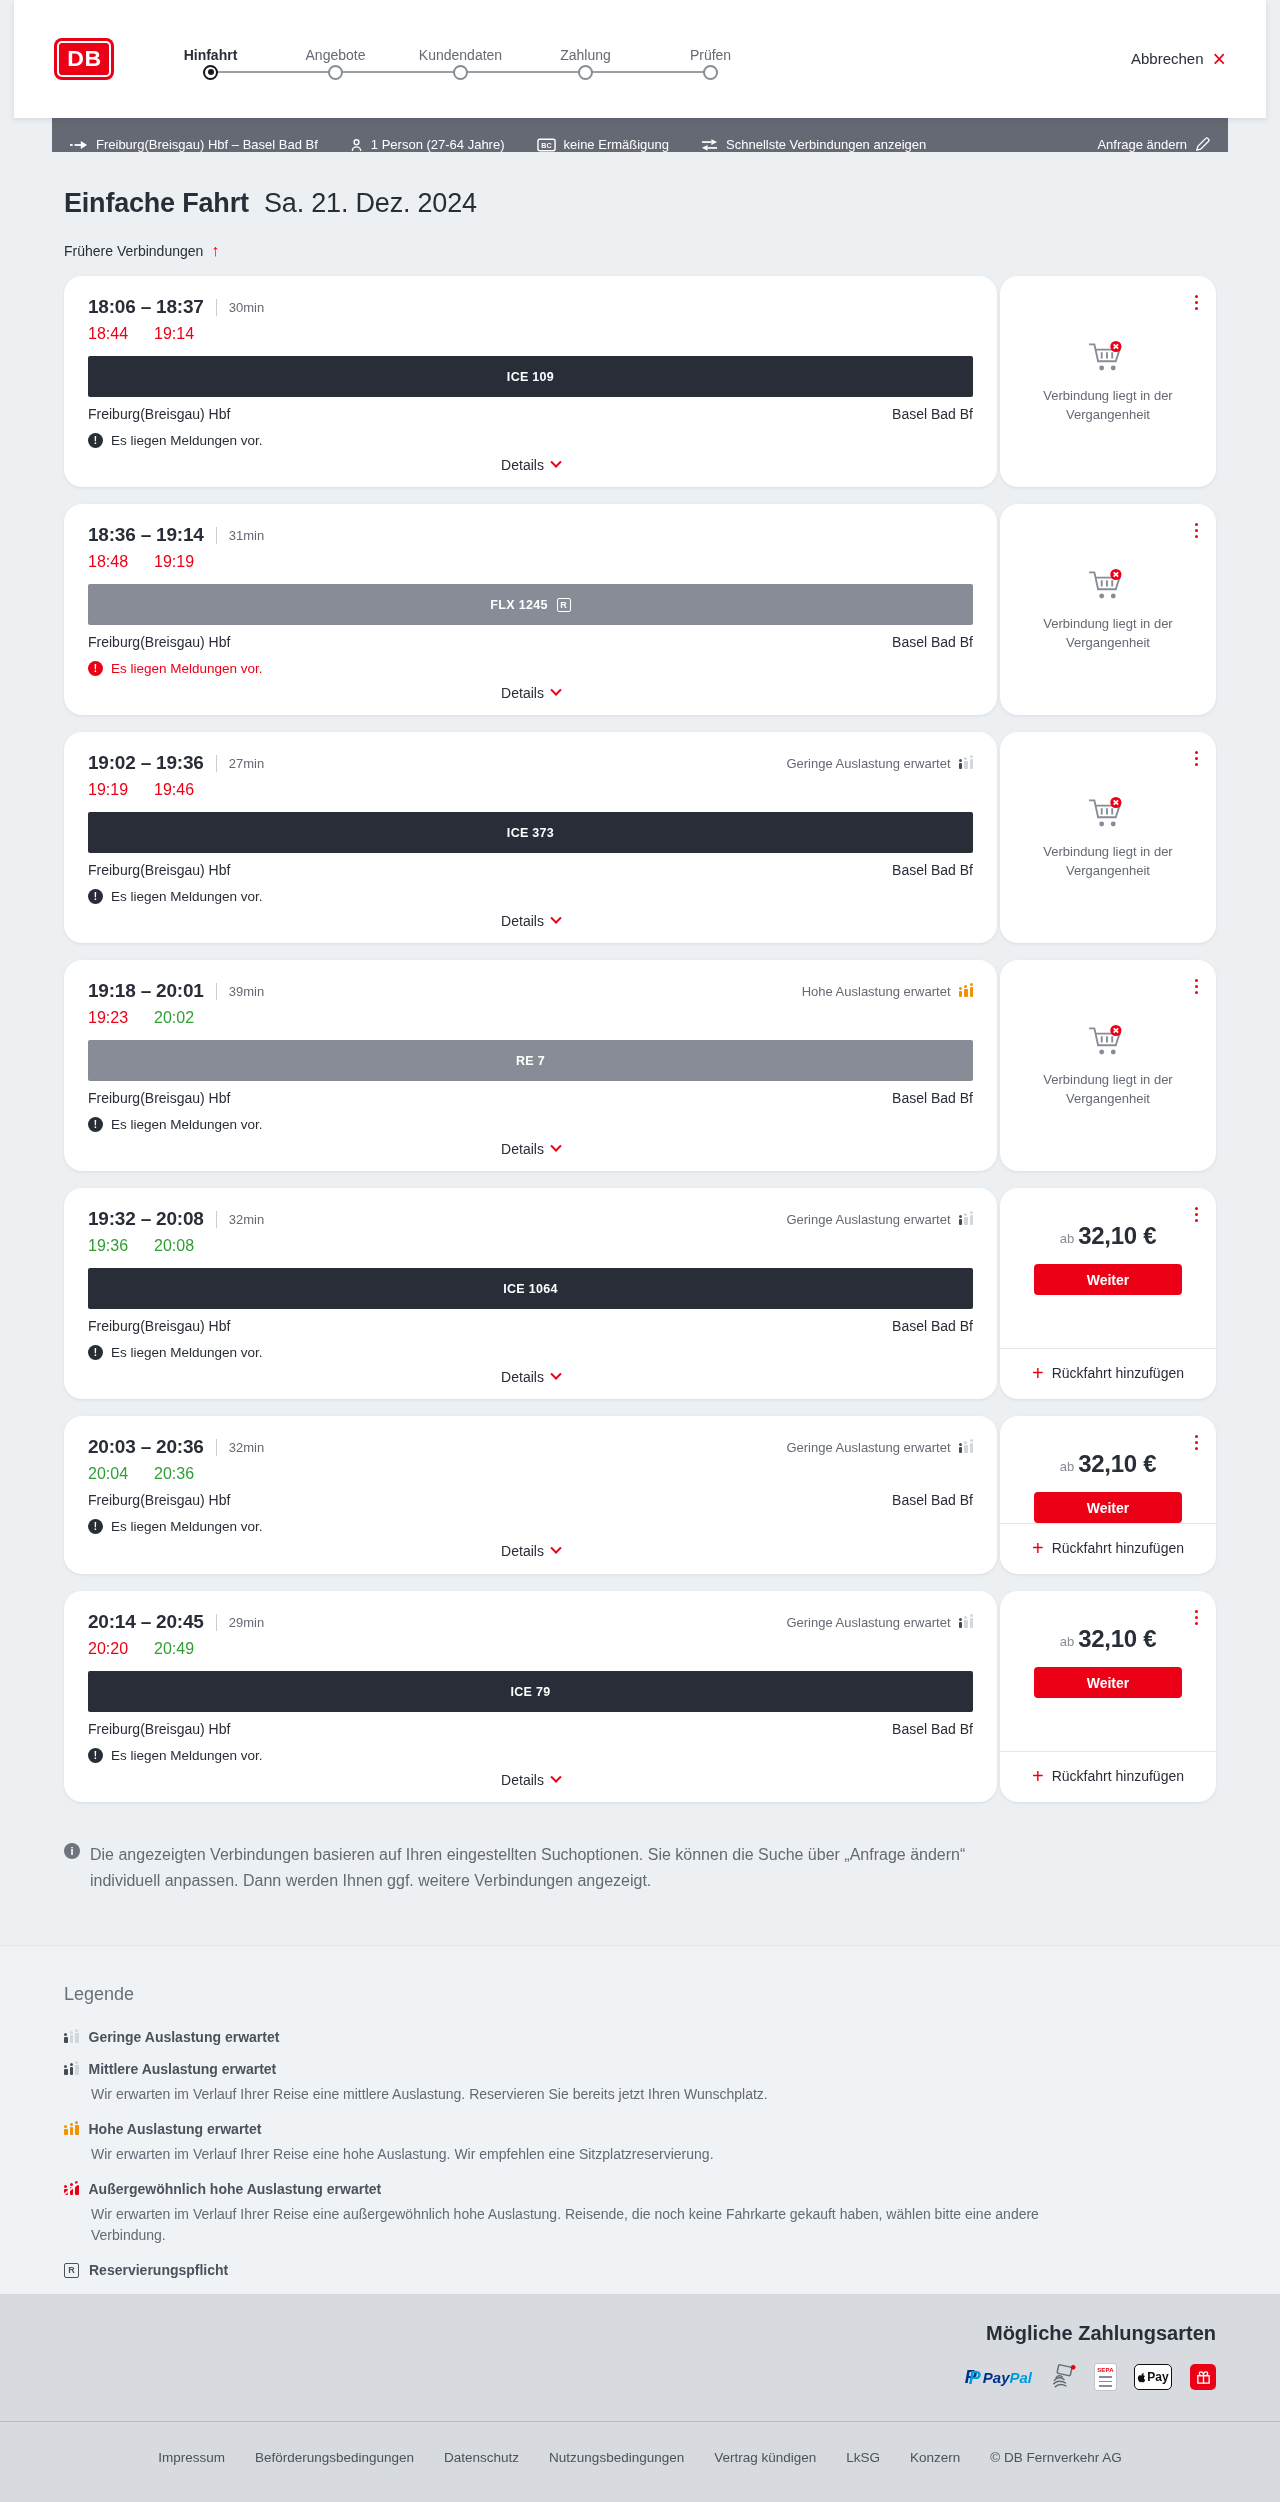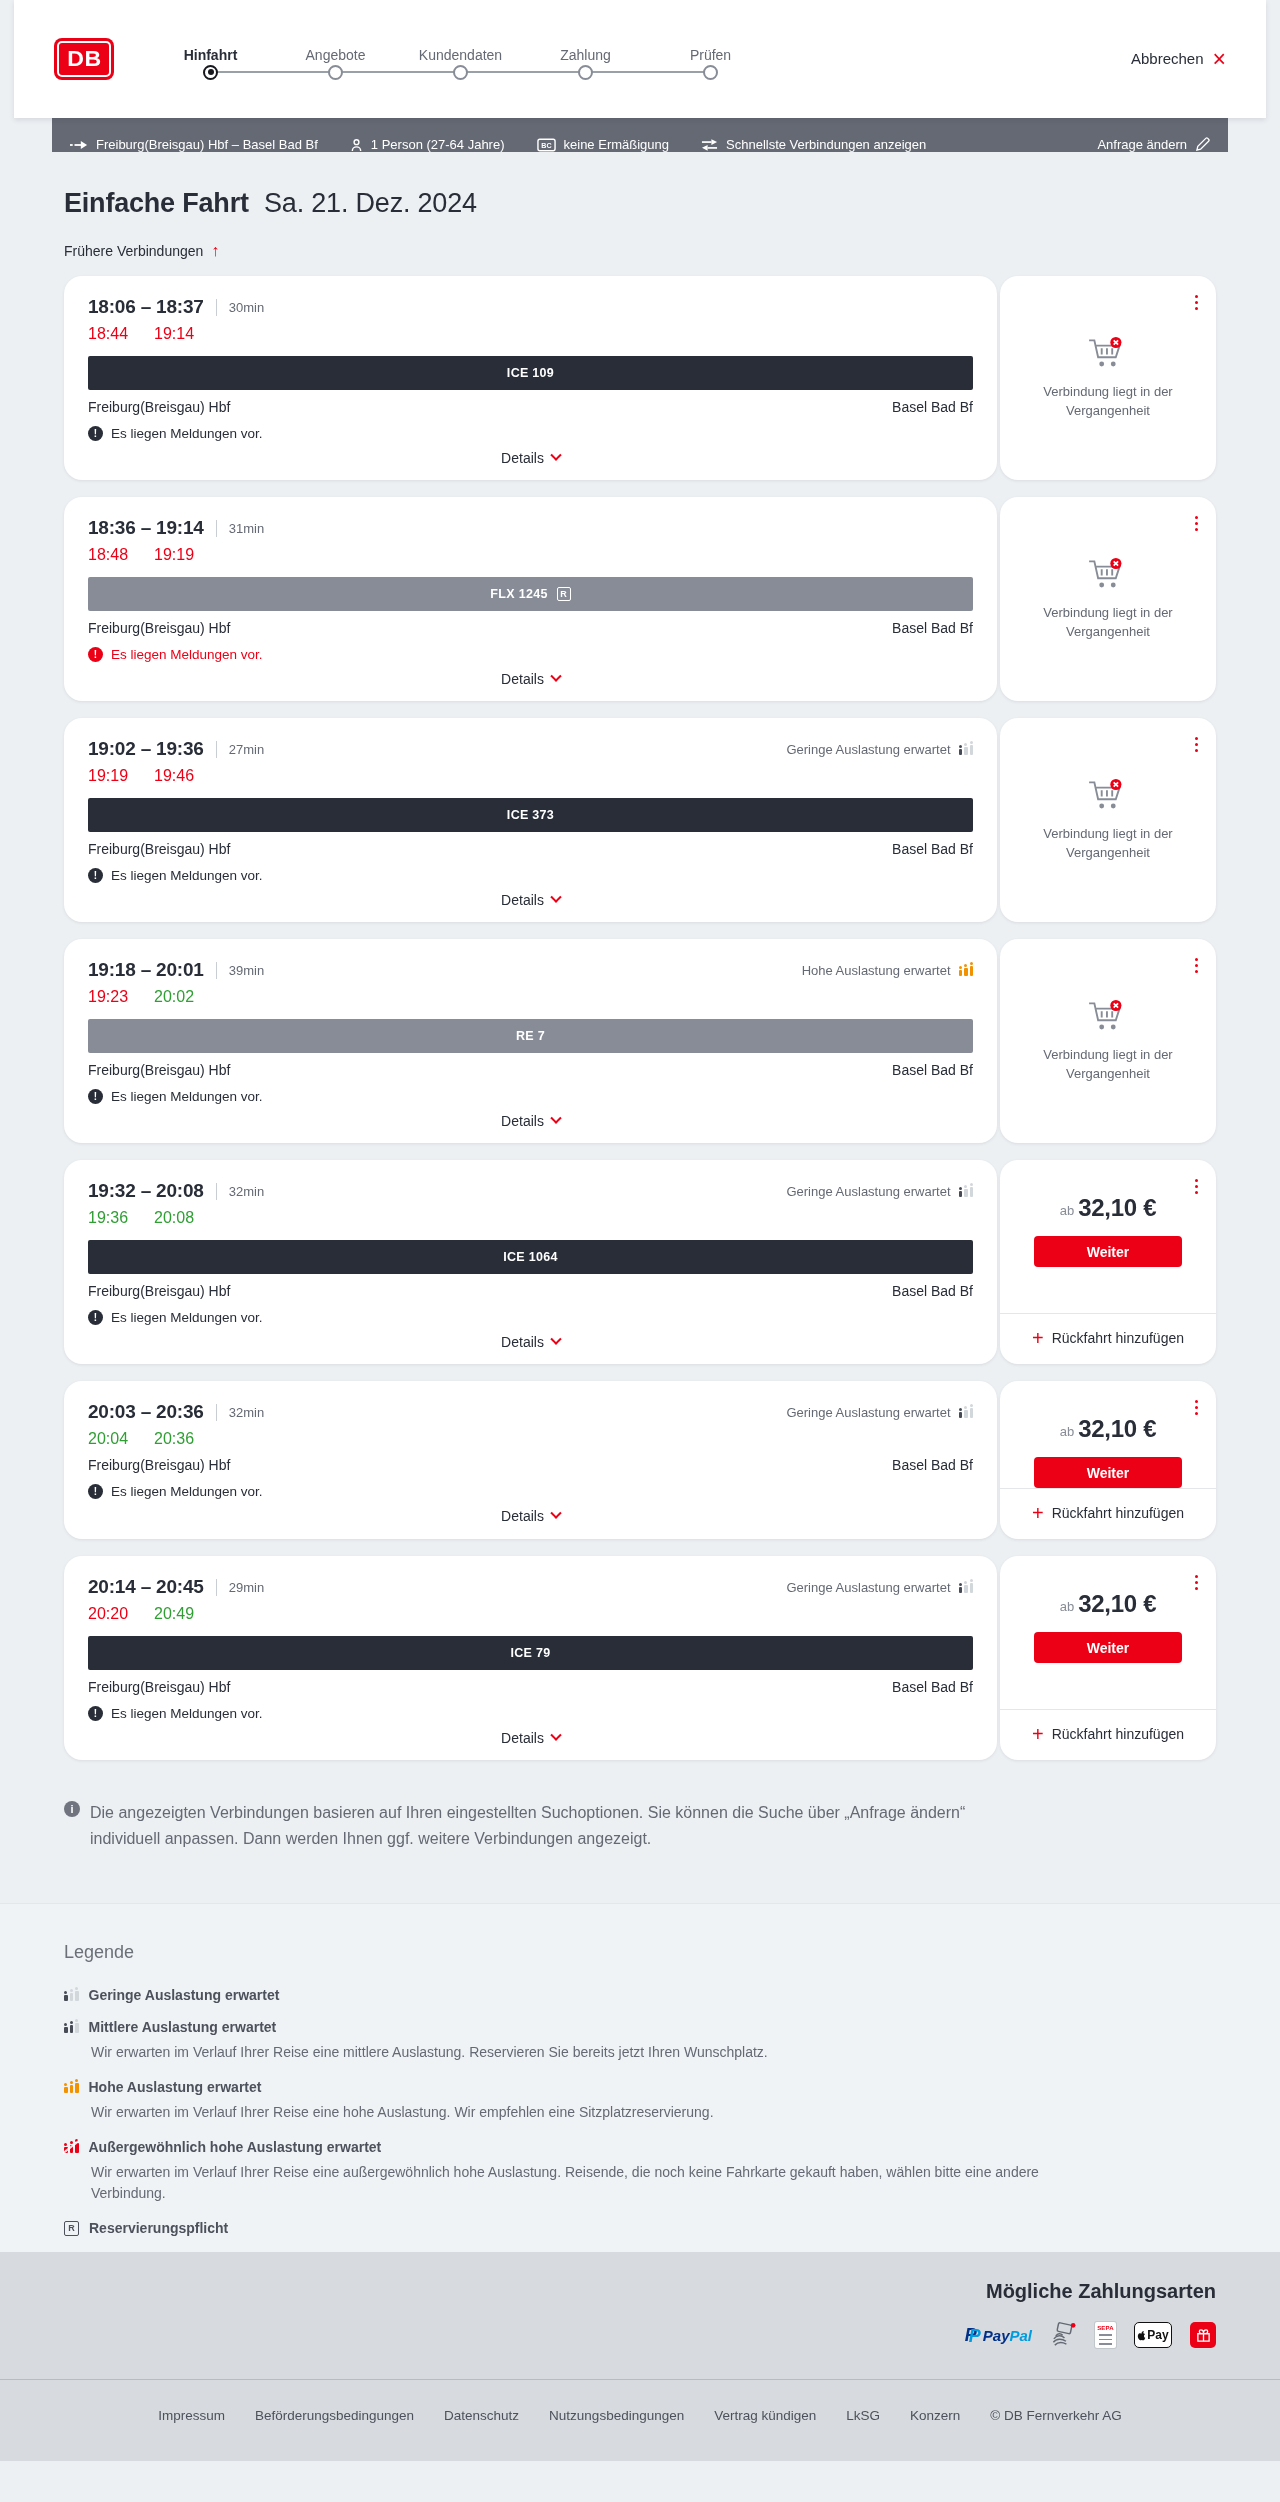--- a/index.html
+++ b/index.html
@@ -77,21 +77,21 @@
   .occ-medium .b1,.occ-medium .b2{background:#464b55;}
   .occ-high .occ-bar{background:var(--orange);}
   .occ-exceptional .occ-bar{background:var(--red);}
   .occ-exceptional::after{content:""; position:absolute; left:-3px; top:5px; width:20px; height:2px; background:#fff; transform:rotate(-38deg); opacity:.85;}
 
   .rt{display:flex; gap:26px; margin-top:7px; font-size:16px;}
   .rt .late{color:var(--red);}
   .rt .ontime{color:var(--green);}
 
   .train-bar{
-    margin-top:13px; height:34px; border-radius:2px; width:100%;
+    margin-top:13px; height:41px; border-radius:2px; width:100%;
     display:flex; align-items:center; justify-content:center; gap:9px;
     color:#fff; font-size:12.5px; font-weight:700; letter-spacing:.3px;
   }
   .train-dark{background:var(--navy);}
   .train-gray{background:var(--midgray);}
   .res-icon{
     width:14px; height:14px; border:1.5px solid #fff; border-radius:2px;
     font-size:9px; font-weight:700; display:flex; align-items:center; justify-content:center;
   }
 

